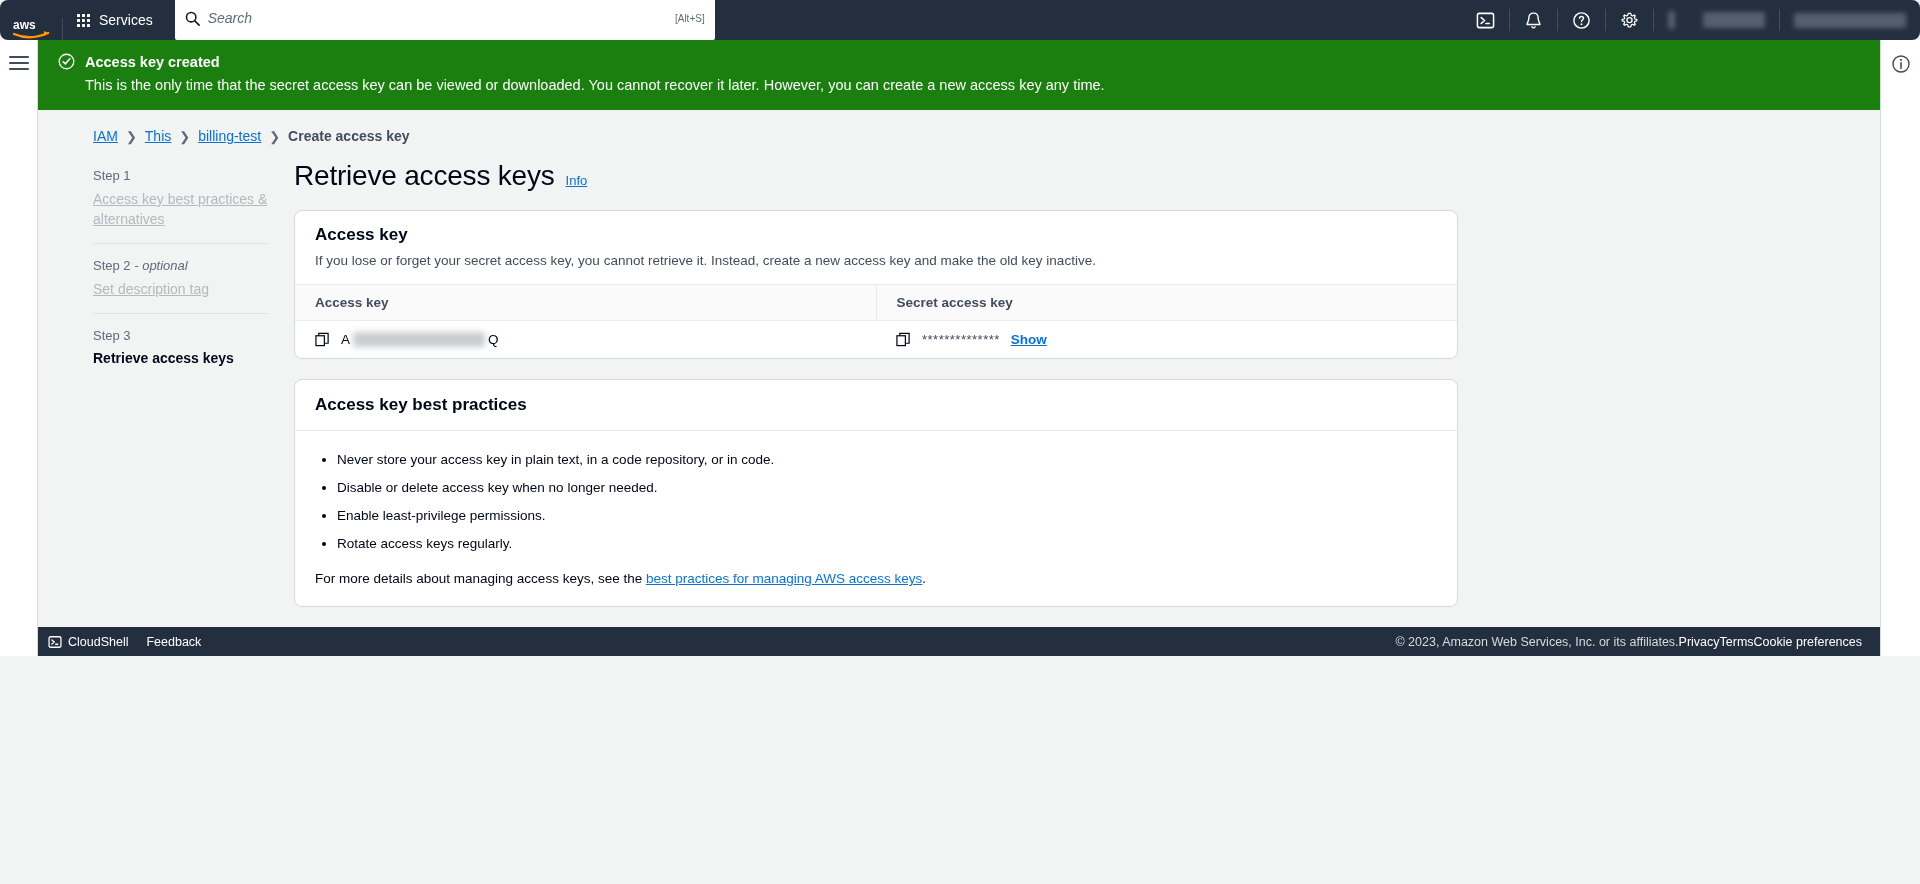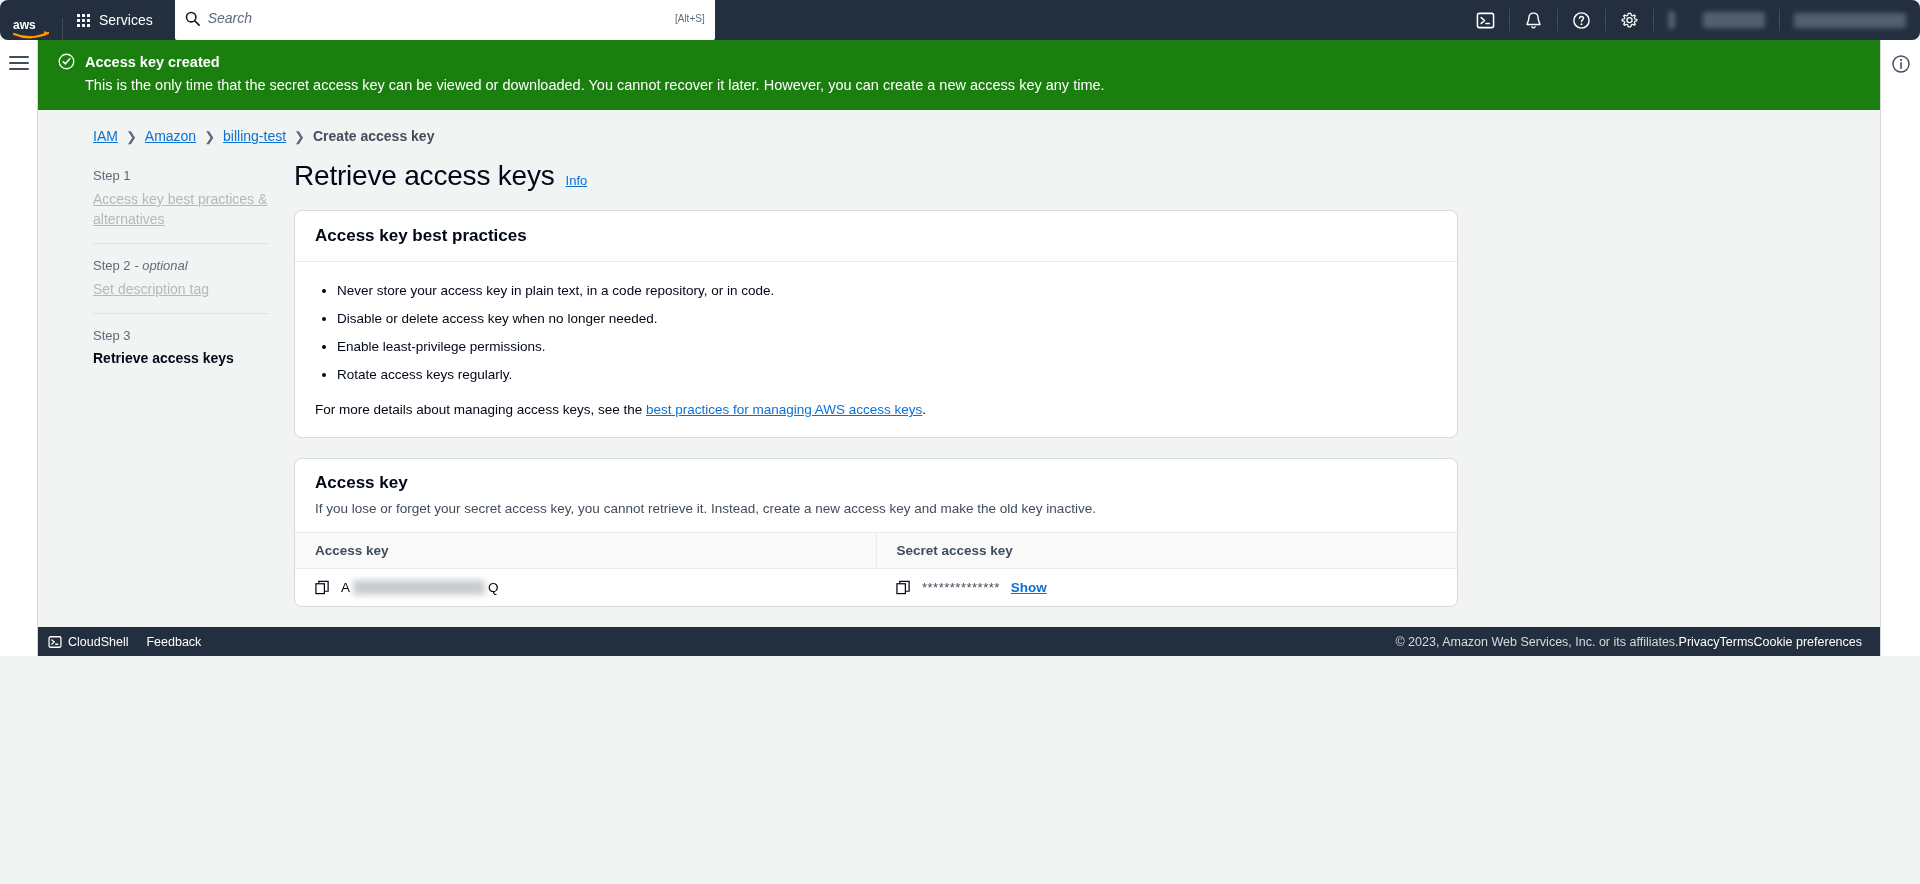--- a/index.html
+++ b/index.html
@@ -278,21 +278,21 @@
         <div class="flash-title">Access key created</div>
         <div class="flash-body">This is the only time that the secret access key can be viewed or downloaded. You cannot recover it later. However, you can create a new access key any time.</div>
       </div>
     </div>
 
     <div class="page">
 
       <div class="breadcrumb">
         <a>IAM</a>
         <span class="chev">❯</span>
-        <a>Amazon</a>
+        <a>This</a>
         <span class="chev">❯</span>
         <a>billing-test</a>
         <span class="chev">❯</span>
         <span class="cur">Create access key</span>
       </div>
 
       <div class="content-row">
 
         <div class="steps">
           <div class="step-block">
@@ -313,35 +313,20 @@
             </div>
             <span class="step-current">Retrieve access keys</span>
           </div>
         </div>
 
         <div class="main">
 
           <div class="page-title-row">
             <h1 class="page-title">Retrieve access keys</h1>
             <span class="info-link">Info</span>
-          </div>
-
-          <div class="card">
-            <div class="bp-head">
-              <h2>Access key best practices</h2>
-            </div>
-            <div class="bp-body">
-              <ul>
-                <li>Never store your access key in plain text, in a code repository, or in code.</li>
-                <li>Disable or delete access key when no longer needed.</li>
-                <li>Enable least-privilege permissions.</li>
-                <li>Rotate access keys regularly.</li>
-              </ul>
-              <div class="bp-more"><span>For more details about managing access keys, see the </span><a>best practices for managing AWS access keys</a><span>.</span></div>
-            </div>
           </div>
 
           <div class="card">
             <div class="card-head">
               <h2>Access key</h2>
               <div class="card-desc">If you lose or forget your secret access key, you cannot retrieve it. Instead, create a new access key and make the old key inactive.</div>
             </div>
             <table class="keys">
               <thead>
                 <tr>
@@ -376,20 +361,35 @@
                       </span>
                       <span class="mask">**************</span>
                       <span class="show-link">Show</span>
                     </div>
                   </td>
                 </tr>
               </tbody>
             </table>
           </div>
 
+          <div class="card">
+            <div class="bp-head">
+              <h2>Access key best practices</h2>
+            </div>
+            <div class="bp-body">
+              <ul>
+                <li>Never store your access key in plain text, in a code repository, or in code.</li>
+                <li>Disable or delete access key when no longer needed.</li>
+                <li>Enable least-privilege permissions.</li>
+                <li>Rotate access keys regularly.</li>
+              </ul>
+              <div class="bp-more"><span>For more details about managing access keys, see the </span><a>best practices for managing AWS access keys</a><span>.</span></div>
+            </div>
+          </div>
+
           <div class="actionbar">
 
             <div class="ann-circle">8</div>
 
             <svg class="arrow-svg" width="112" height="40" viewBox="0 0 112 40" aria-hidden="true">
               <path d="M108 20 L34 20" stroke="#d61f5c" stroke-width="9" stroke-linecap="butt"></path>
               <path d="M2 20 L36 4 L36 36 Z" fill="#d61f5c"></path>
             </svg>
 
             <div class="btn-group">

